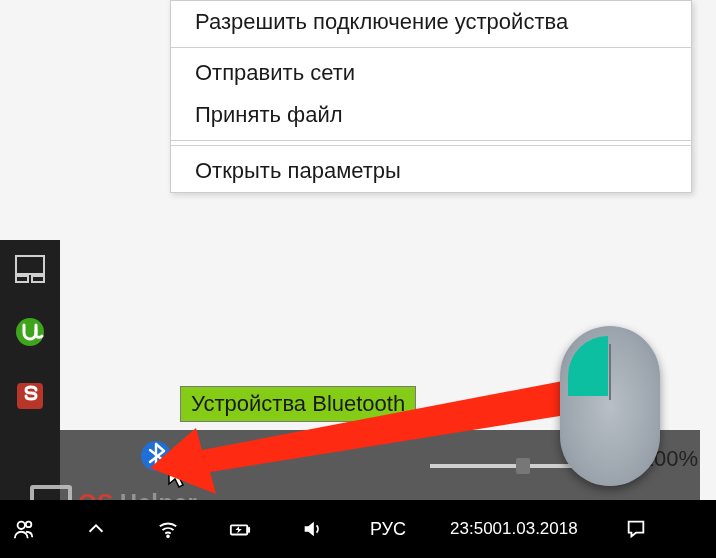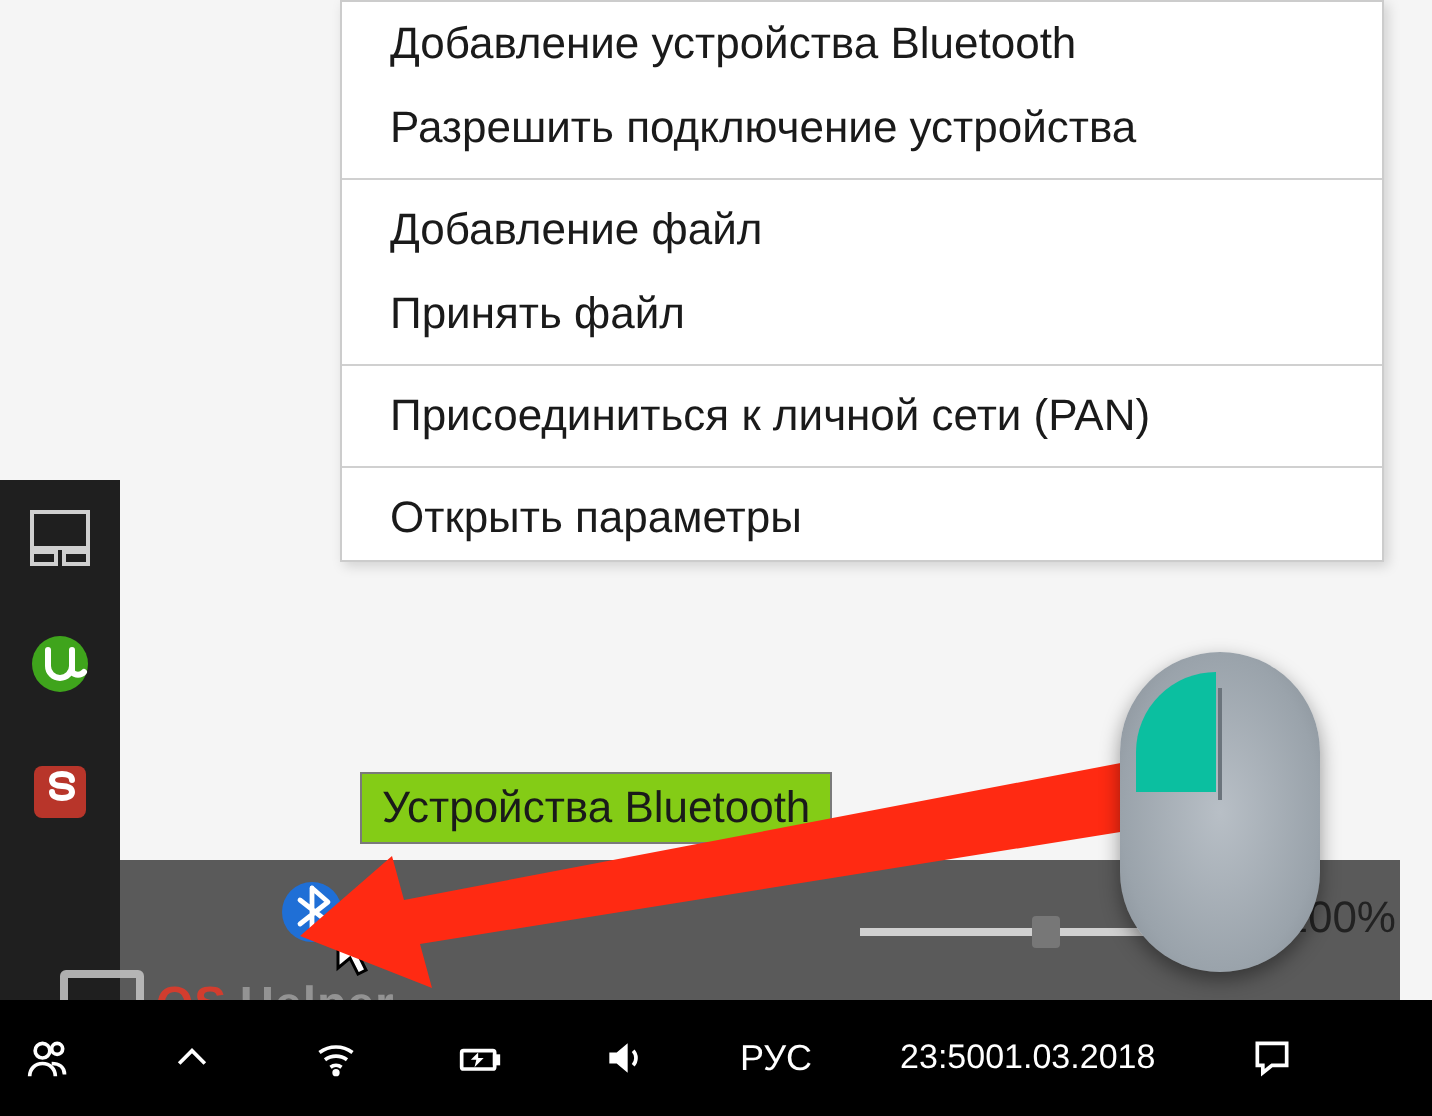--- a/index.html
+++ b/index.html
@@ -47,27 +47,25 @@
 
 .zoom{position:absolute;right:18px;top:446px;font-size:22px;color:#222;}
 .zoom-track{position:absolute;left:430px;top:464px;width:180px;height:4px;background:#d0d0d0;}
 .zoom-knob{position:absolute;left:516px;top:458px;width:14px;height:16px;background:#777;border-radius:2px;}
 </style>
 </head>
 <body>
 <div class="canvas">
 
   <div class="context-menu" id="ctxmenu">
-      <div class="menu-item">Добавление устройства Bluetooth</div>
       <div class="menu-item">Разрешить подключение устройства</div>
       <div class="menu-sep"></div>
-      <div class="menu-item">Добавление файл</div>
+      <div class="menu-item">Отправить сети</div>
       <div class="menu-item">Принять файл</div>
       <div class="menu-sep"></div>
-      <div class="menu-item">Присоединиться к личной сети (PAN)</div>
       <div class="menu-sep"></div>
       <div class="menu-item">Открыть параметры</div>
     </div>
 
   <div class="tooltip">Устройства Bluetooth</div>
 
   <div class="left-strip">
     <div class="pinned-icon">
       <svg viewBox="0 0 32 32">
           <rect x="2" y="4" width="28" height="18" fill="none" stroke="#cfcfcf" stroke-width="2"></rect>

